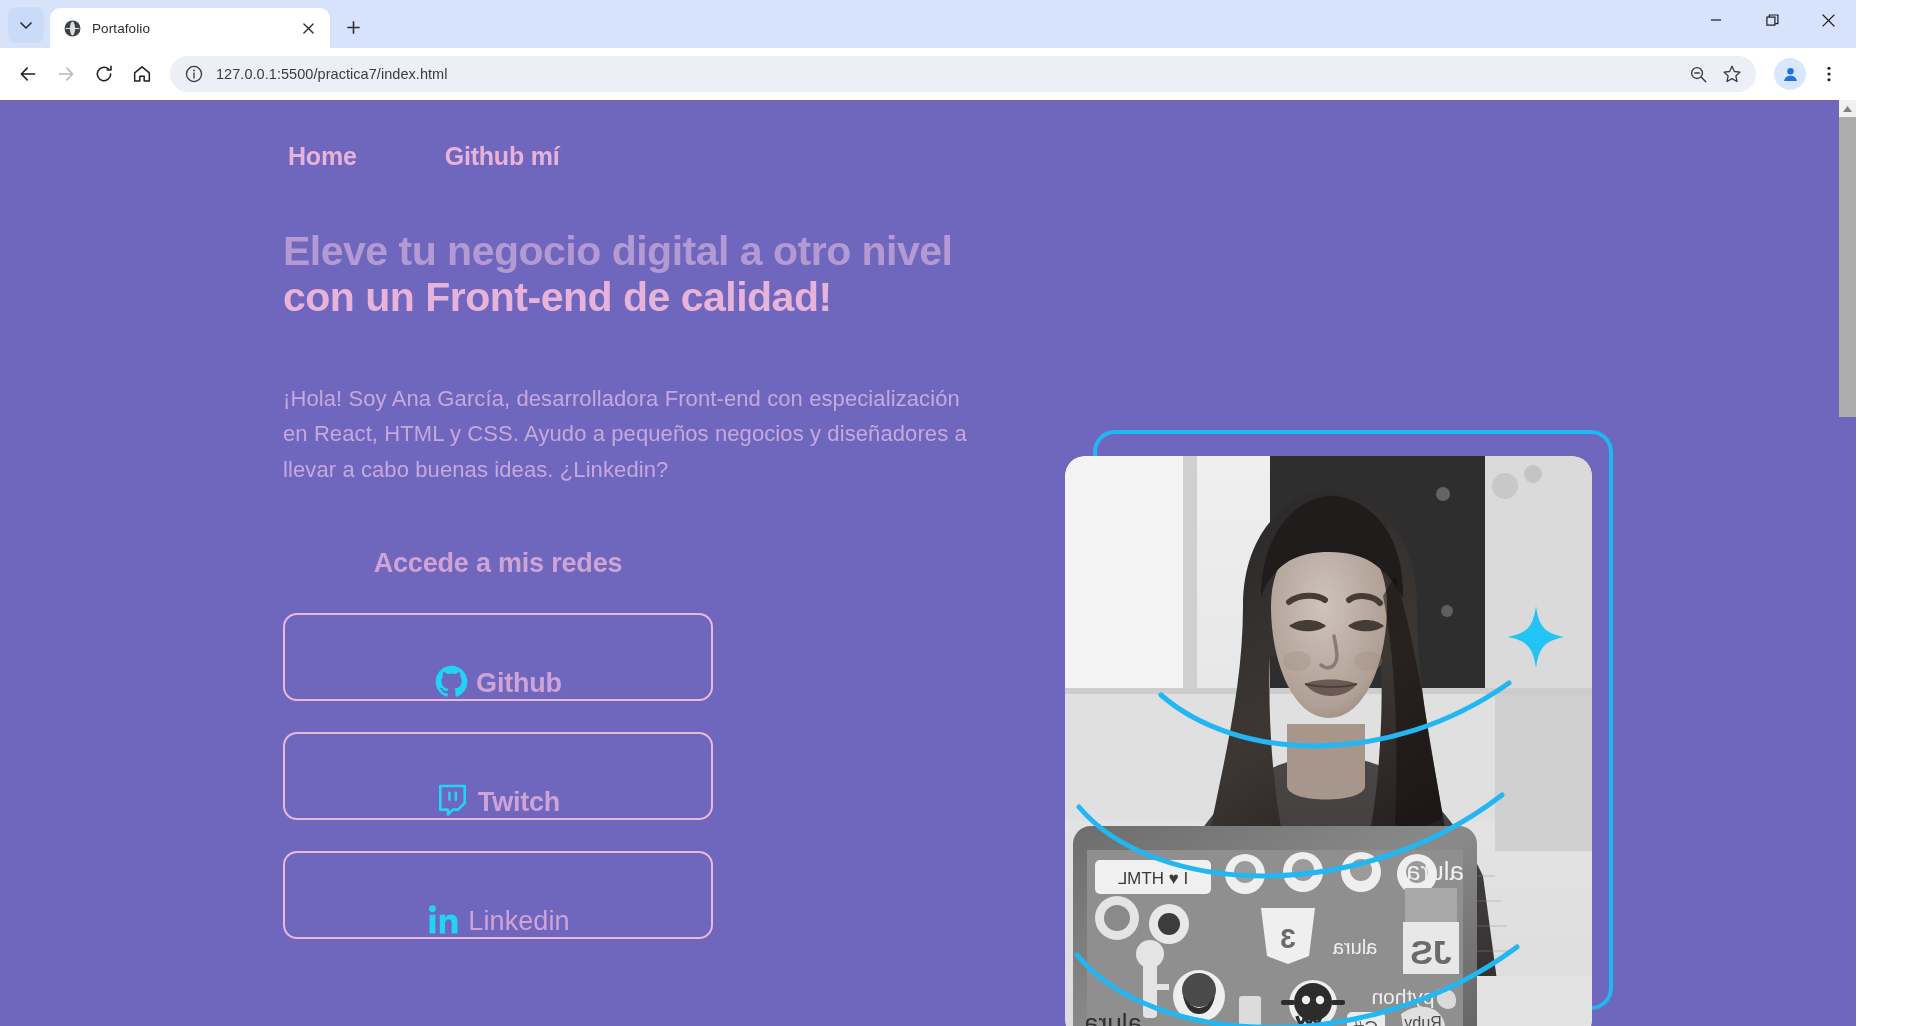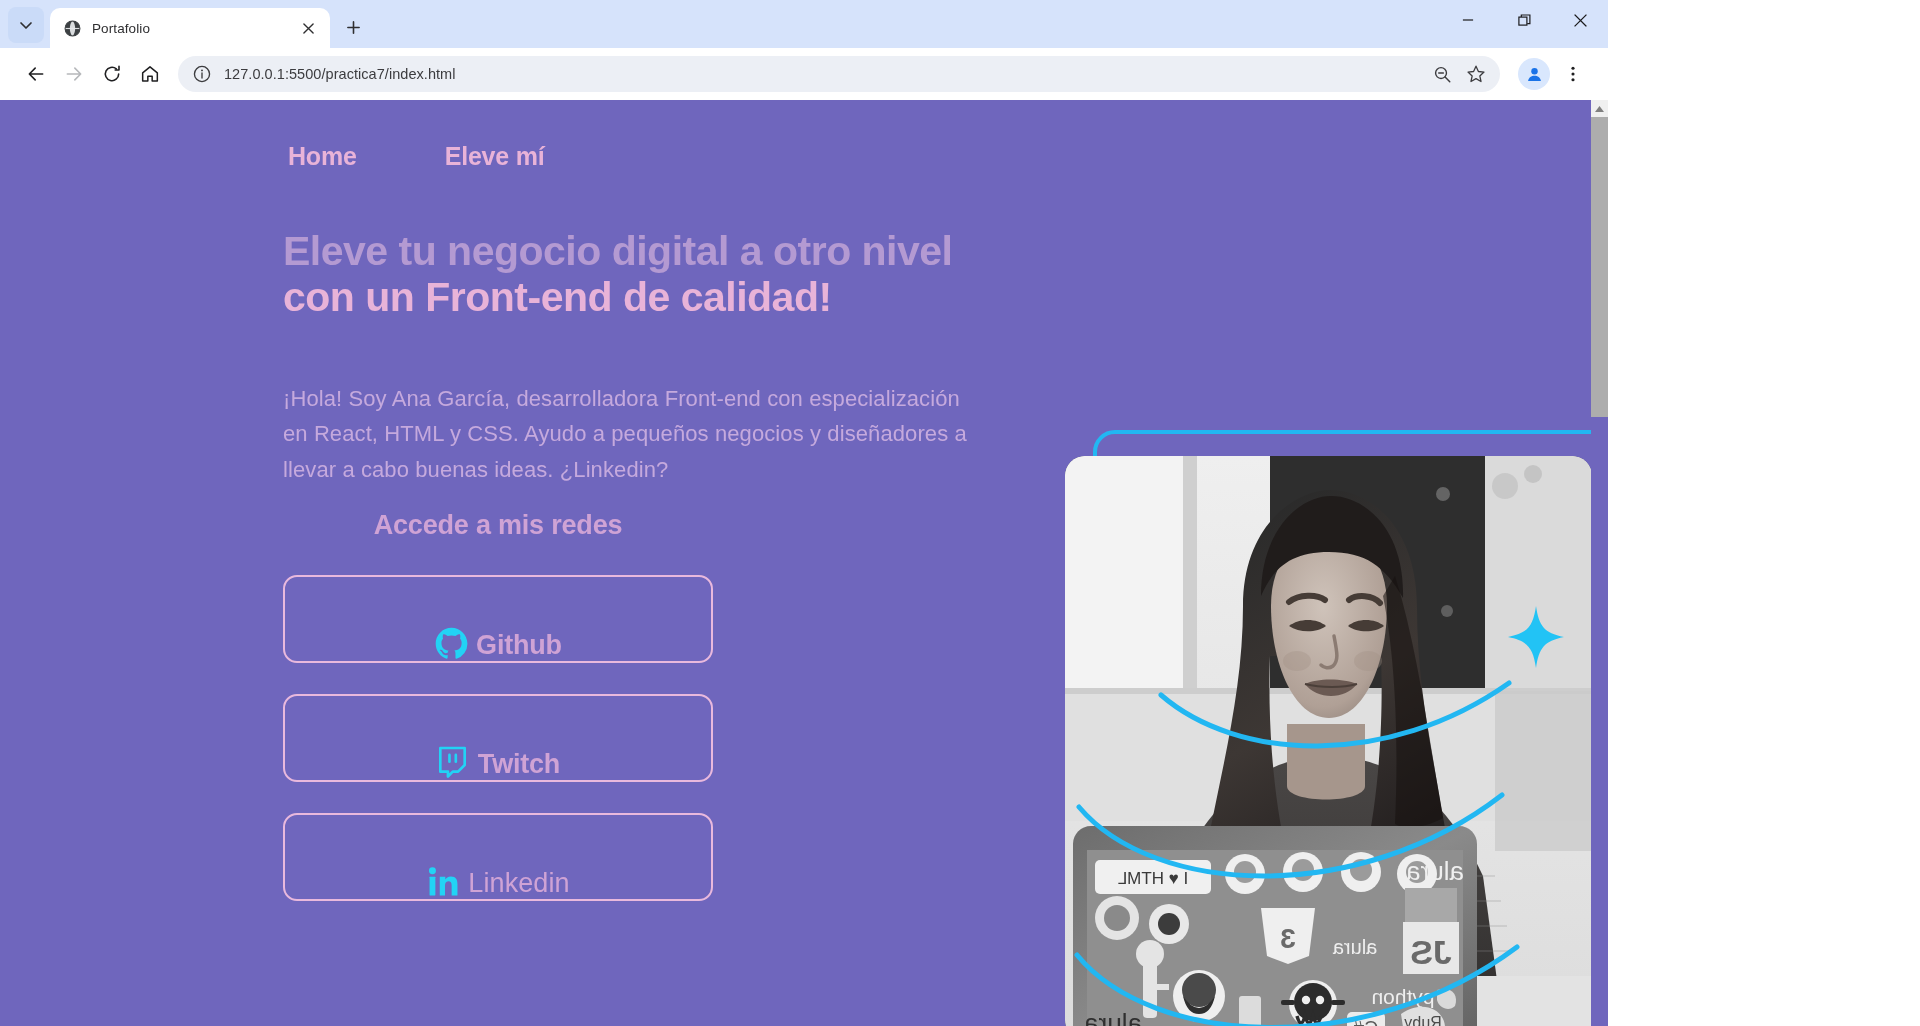--- a/index.html
+++ b/index.html
@@ -7,21 +7,21 @@
 
   html, body {
     width: 1920px;
     height: 1026px;
     overflow: hidden;
     font-family: "Liberation Sans", sans-serif;
   }
 
   
   .browser-window {
-    width: 1608px;
+    width: 1856px;
     height: 1026px;
     display: flex;
     flex-direction: column;
     background: #d6e3fb;
     position: relative;
   }
 
   
   .tab-strip {
     height: 48px;
@@ -121,21 +121,21 @@
     cursor: pointer;
   }
 
   
   .toolbar {
     height: 52px;
     flex: 0 0 52px;
     background: #ffffff;
     display: flex;
     align-items: center;
-    padding: 0 18px;
+    padding: 0 10px;
     gap: 2px;
   }
 
   .nav-btn {
     width: 36px;
     height: 36px;
     border-radius: 50%;
     display: flex;
     align-items: center;
     justify-content: center;
@@ -313,21 +313,21 @@
   .hero-paragraph {
     margin-top: 60px;
     font-size: 22px;
     line-height: 1.62;
     color: #c5a9dd;
     max-width: 700px;
     letter-spacing: 0.1px;
   }
 
   .redes-title {
-    margin-top: 22px;
+    margin-top: 60px;
     font-size: 27px;
     font-weight: 700;
     color: #cfa3d5;
     text-align: center;
     width: 430px;
     letter-spacing: -0.2px;
   }
 
   .social-list {
     margin-top: 34px;
@@ -544,21 +544,21 @@
       </svg>
     </div>
   </div>
 
   <div class="viewport">
 
     <div class="page">
 
       <nav class="site-nav">
         <a class="nav-link">Home</a>
-        <a class="nav-link">Eleve mí</a>
+        <a class="nav-link">Github mí</a>
       </nav>
 
       <div class="hero">
 
         <div class="hero-left">
 
           <h1 class="hero-title"><span class="muted">Eleve tu negocio digital a otro nivel </span><span>con un Front-end de calidad!</span></h1>
 
           <p class="hero-paragraph">¡Hola! Soy Ana García, desarrolladora Front-end con especialización en React, HTML y CSS. Ayudo a pequeños negocios y diseñadores a llevar a cabo buenas ideas. ¿Linkedin?</p>
 

